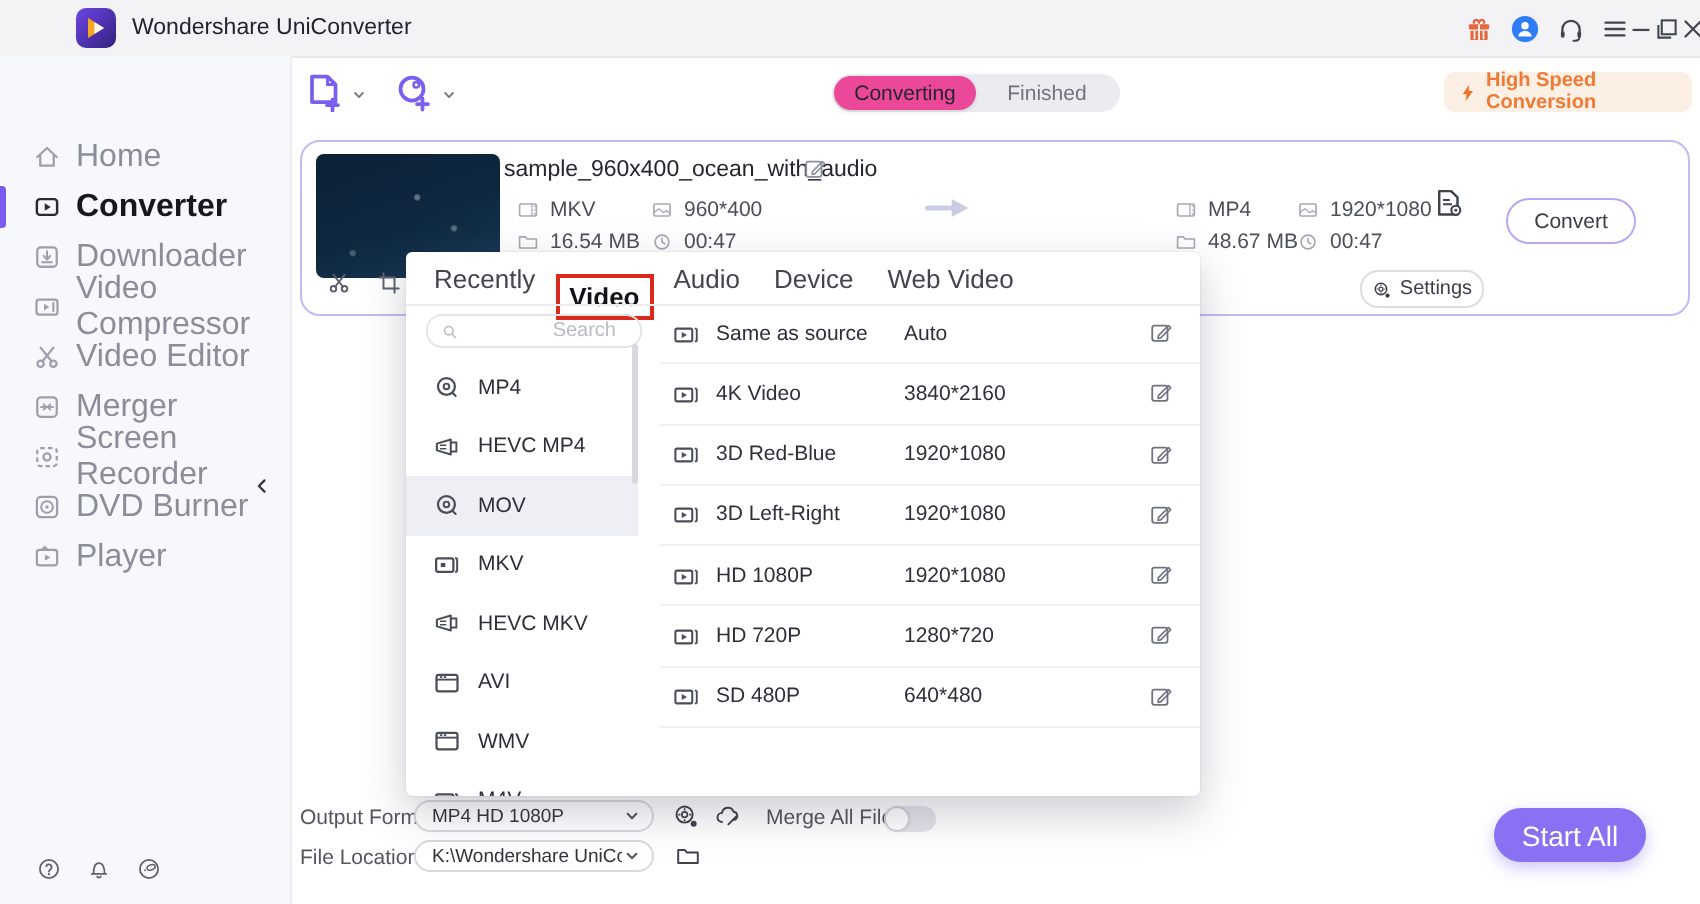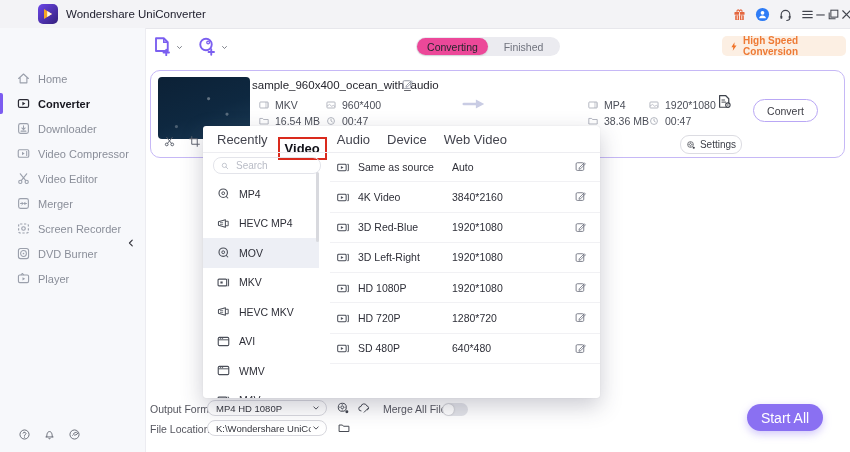--- a/index.html
+++ b/index.html
@@ -12,21 +12,21 @@
   .logo{left:38px;top:4px;width:20px;height:20px;border-radius:5px;background:linear-gradient(135deg,#6c46e8,#34207c);}
   .logo svg{position:absolute;left:3px;top:3px;}
   .apptitle{left:66px;top:8px;font-size:11.5px;color:#222230;}
   .tb-ic{width:15px;height:15px;color:#42454e;}
   .tb-btn{top:6px;width:17px;height:17px;display:flex;align-items:center;justify-content:center;}
 
   
   .sidebar{left:0;top:28px;width:145px;height:424px;background:#f7f8fb;border-right:1px solid #ececf1;}
   .side-item{position:relative;height:25px;display:flex;align-items:center;padding-left:16px;gap:7px;color:#8a8e99;cursor:default;}
   .side-item .sicon{width:15px;height:15px;color:#9ba0ac;flex:0 0 auto;}
-  .side-item .slabel{font-size:11px;}
+  .side-item .slabel{font-size:16px;}
   .side-item.active{color:#17171f;font-weight:bold;}
   .side-item.active .sicon{color:#2a2a34;}
   .side-item.active::before{content:'';position:absolute;left:0;top:2px;bottom:2px;width:3px;background:#7c5cf0;border-radius:0 2px 2px 0;}
   .side-list{left:0;top:66px;width:145px;}
   .side-bottom{left:0;top:428px;width:145px;height:20px;display:flex;gap:12px;padding-left:18px;color:#5c616c;}
   .side-bottom svg{width:13px;height:13px;}
   .collapse{left:126px;top:236px;width:12px;height:14px;color:#34343c;display:flex;align-items:center;}
   .collapse svg{width:10px;height:10px;}
 
   
@@ -61,21 +61,21 @@
 
   
   .panel{left:203px;top:126px;width:397px;height:272px;background:#fff;border-radius:3px;box-shadow:0 8px 22px rgba(50,50,80,.25),0 0 1px rgba(0,0,0,.15);z-index:5;overflow:hidden;}
   .ptabs{position:absolute;left:0;top:0;height:26px;display:flex;align-items:center;gap:17px;padding-left:14px;}
   .ptab{position:relative;border:0;background:none;font-family:inherit;font-size:13px;color:#43444e;padding:0;}
   .ptab.active{font-weight:bold;color:#111118;margin-top:18px;}
   .ptab.annotated::after{content:'';position:absolute;inset:-4px -7px;border:2px solid #da2a1d;}
   .pdivider{position:absolute;left:0;top:26px;width:397px;height:1px;background:#ededf1;}
   .searchbox{position:absolute;left:10px;top:31px;width:100px;height:15px;border:1px solid #e3e4ea;border-radius:8px;display:flex;align-items:center;gap:4px;padding-left:6px;}
   .searchbox svg{width:10px;height:10px;color:#b9bcc6;flex:0 0 auto;}
-  .searchbox input{border:0;outline:0;width:72px;font-size:10px;font-family:inherit;color:#444;background:transparent;}
+  .searchbox input{border:0;outline:0;width:72px;font-size:10px;font-family:inherit;color:#444;background:transparent;text-align:right;}
   .searchbox input::placeholder{color:#b9bcc6;}
   .fmt-list{position:absolute;left:0;top:53px;width:116px;height:219px;overflow:hidden;}
   .fmt-row{position:relative;height:29.5px;display:flex;align-items:center;gap:8px;padding-left:13px;}
   .fmt-row.selected{background:#edeff5;}
   .fmt-row svg{width:15px;height:15px;color:#4a4e58;flex:0 0 auto;}
   .fmt-row span{font-size:10.5px;color:#2e2f38;}
   .scrollbar{position:absolute;left:113px;top:46px;width:3px;height:70px;background:#d8d9de;border-radius:2px;}
   .res-list{position:absolute;left:127px;top:26px;width:270px;}
   .res-row{position:relative;height:29.3px;border-bottom:1px solid #f1f1f4;}
   .res-row svg.vic{position:absolute;left:6px;top:7.5px;width:15px;height:15px;color:#4a4e58;}
@@ -478,21 +478,21 @@
     <div class="abs meta" style="left:497px;top:28px;">
         <svg class="ic">
           <use href="#i-frame"></use>
         </svg>
         <span>1920*1080</span>
       </div>
     <div class="abs meta" style="left:436px;top:44px;">
         <svg class="ic">
           <use href="#i-folder"></use>
         </svg>
-        <span>38.36 MB</span>
+        <span>48.67 MB</span>
       </div>
     <div class="abs meta" style="left:497px;top:44px;">
         <svg class="ic">
           <use href="#i-clock"></use>
         </svg>
         <span>00:47</span>
       </div>
 
     <svg class="abs ic docgear">
         <use href="#i-docgear"></use>

